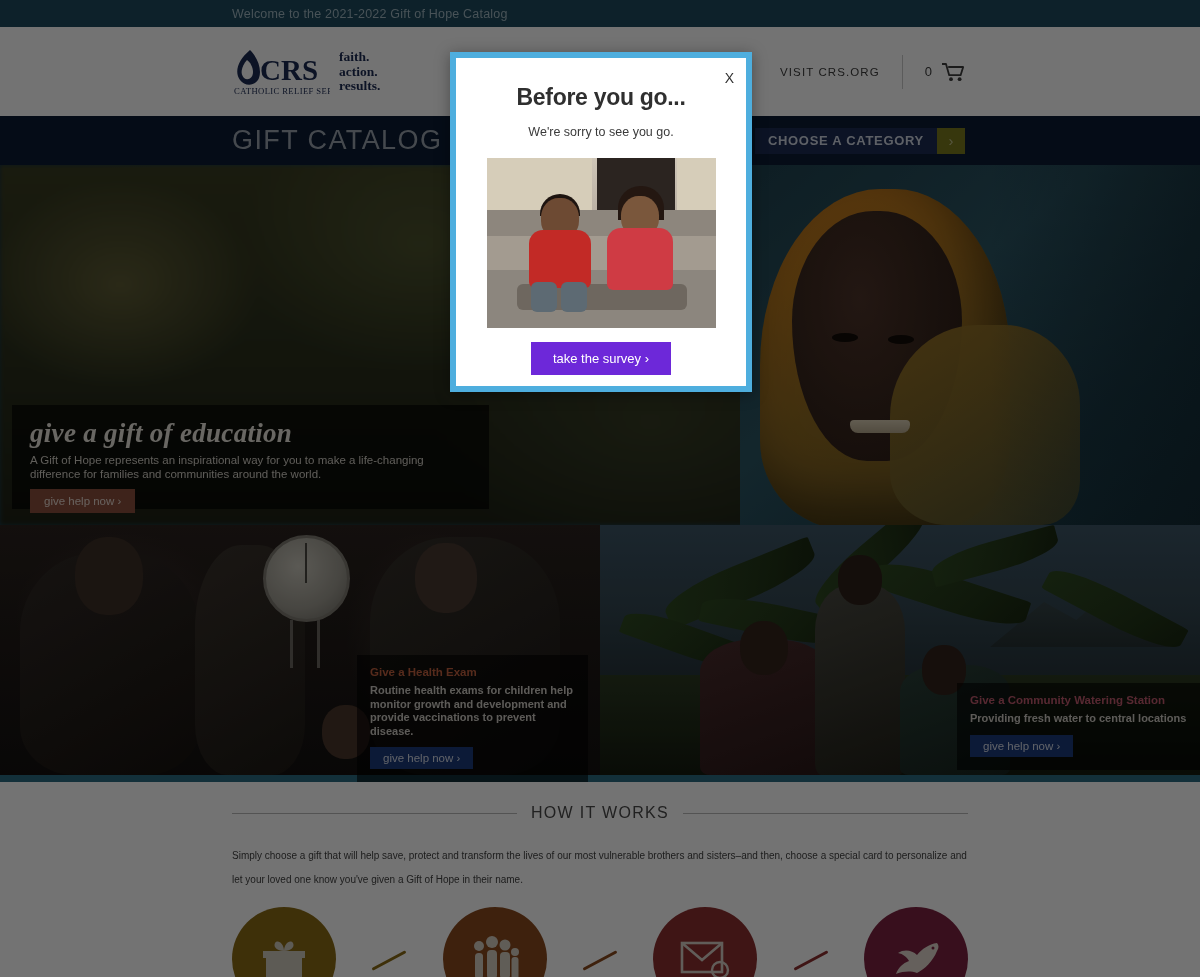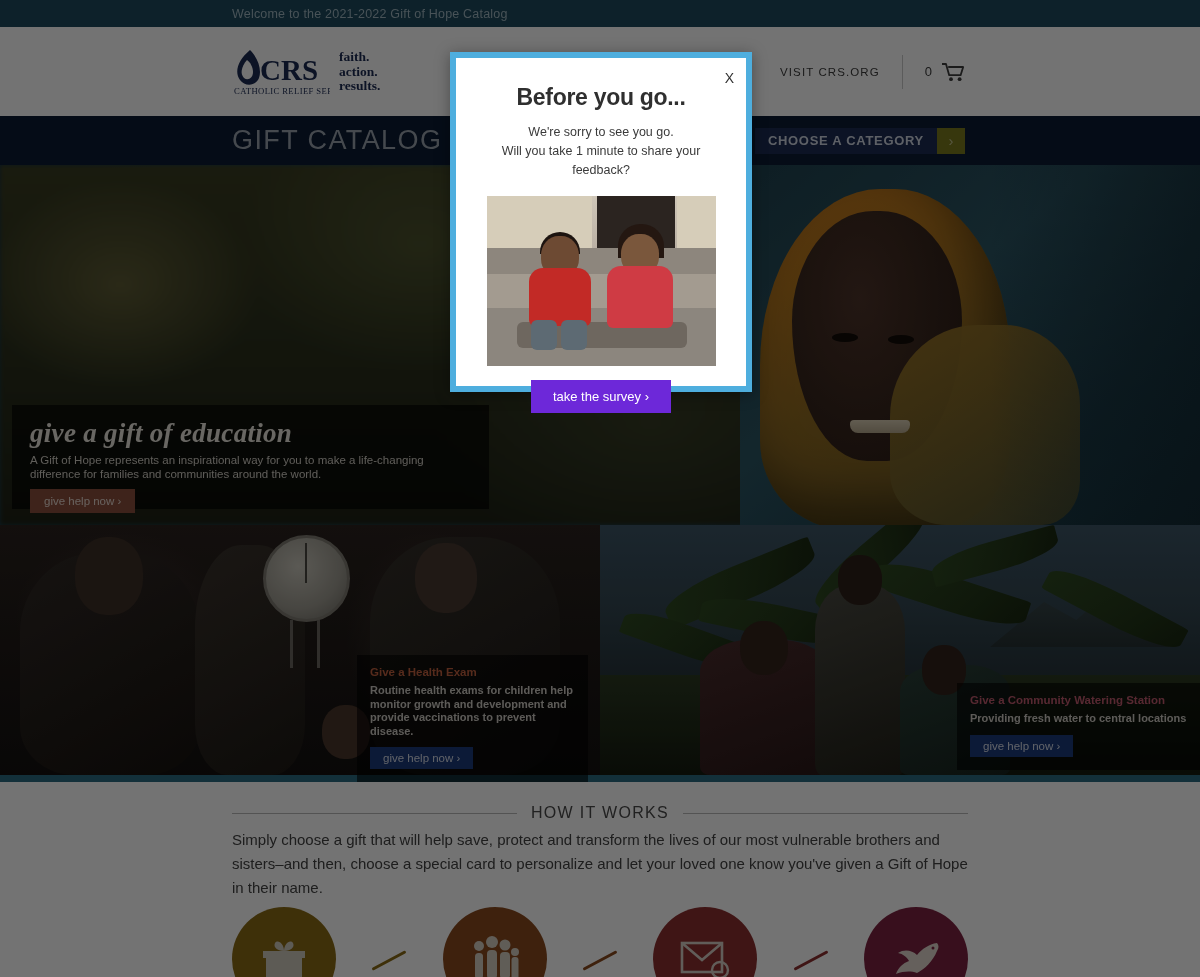--- a/index.html
+++ b/index.html
@@ -212,23 +212,23 @@
 
   
   .how { position:absolute; top:782px; left:0; width:1200px; height:195px; background:#ffffff; }
   .how-head {
     position:absolute; top:22px; left:232px; width:736px;
     display:flex; align-items:center; gap:14px;
   }
   .how-rule { flex:1; height:1px; background:#b9b9b9; }
   .how-title { color:#4a4a4a; font-size:16px; letter-spacing:1.3px; white-space:nowrap; }
   .how-body {
-    position:absolute; top:46px; left:232px; width:740px;
+    position:absolute; top:62px; left:232px; width:740px;
     font-family:"Liberation Sans", sans-serif;
-    color:#434343; font-size:15px; line-height:24px;
+    color:#434343; font-size:10px; line-height:24px;
   }
 
   
   .steps { position:absolute; top:125px; left:232px; width:736px; display:flex; align-items:flex-start; }
   .step { width:104px; display:flex; justify-content:center; }
   .circle {
     width:104px; height:104px; border-radius:50%;
     display:flex; align-items:center; justify-content:center;
   }
   .arrow-gap { flex:1; display:flex; align-items:center; justify-content:center; padding-top:52px; }
@@ -454,21 +454,20 @@
   </div>
 
   <div id="dim"></div>
 
   <div class="modal" style="background: rgb(78, 174, 222);">
     <div class="modal-inner">
       <span class="modal-close">X</span>
       <div class="modal-title">Before you go...</div>
       <div class="modal-sub">
         <div>We're sorry to see you go.</div>
-        <div>Will you take 1 minute to share your feedback?</div>
       </div>
       <div class="modal-photo">
         <div class="mp-wall-l"></div>
           <div class="mp-door"></div>
           <div class="mp-wall-r"></div>
         <div class="mp-step1"></div>
           <div class="mp-step2"></div>
           <div class="mp-floor"></div>
         <div class="mp-legs"></div>
         <div class="mp-hair-a"></div>

